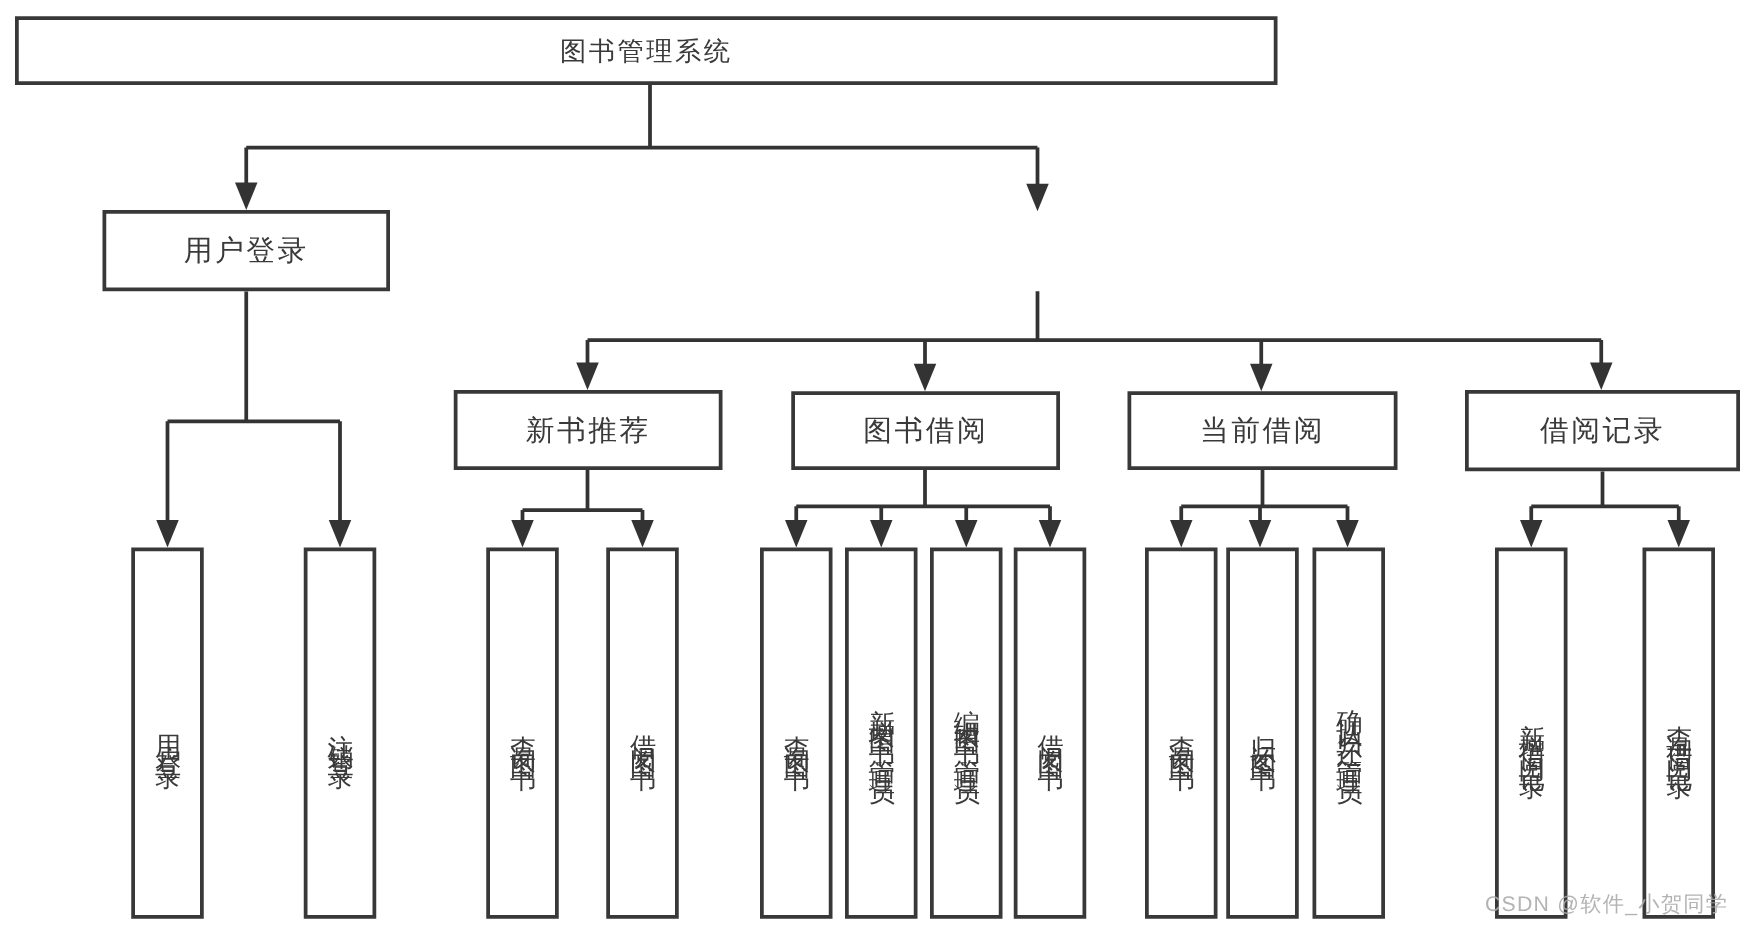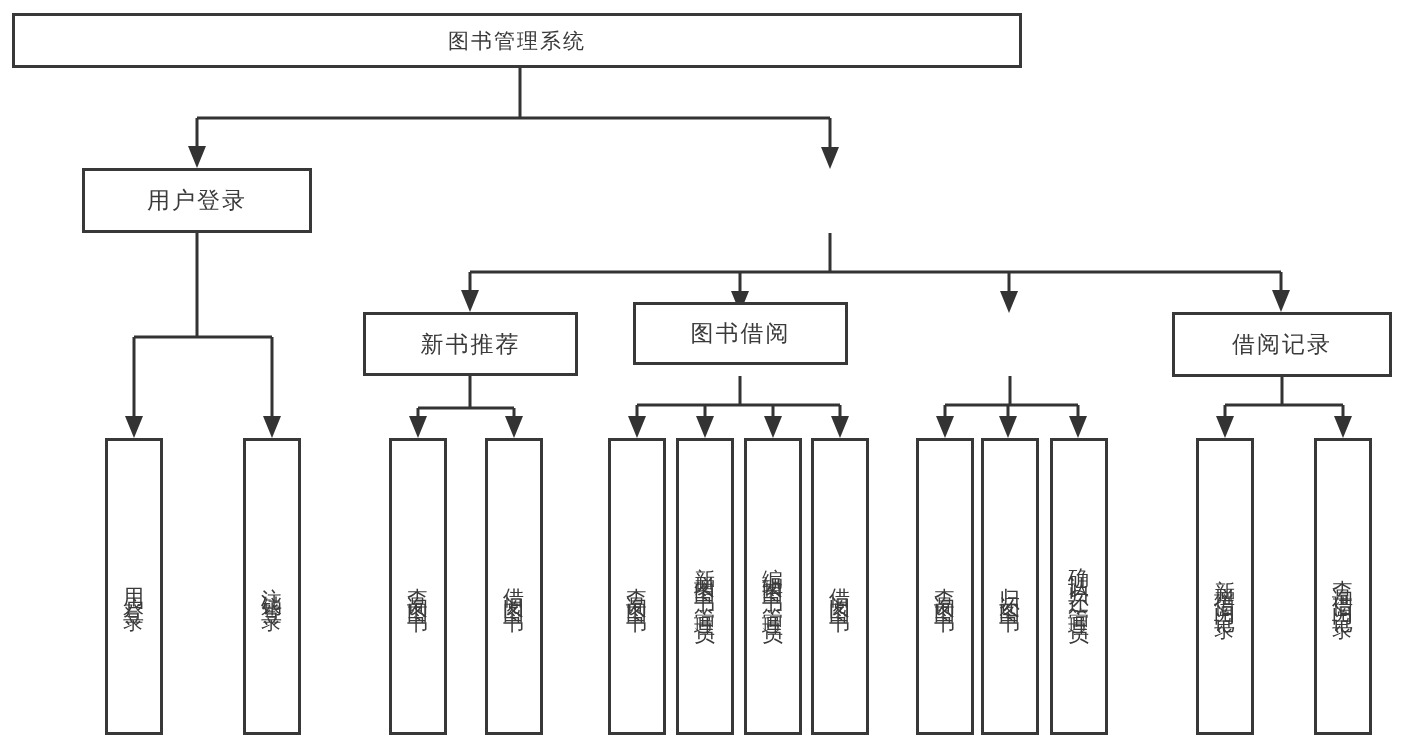--- a/index.html
+++ b/index.html
@@ -73,22 +73,25 @@
     <span>图书管理系统</span>
   </div>
 
   <div class="node h" style="left:82px;top:168px;width:230px;height:65px;">
     <span>用户登录</span>
   </div>
 
   <div class="node h" style="left:363px;top:312px;width:215px;height:64px;justify-content:center;">
     <span>新书推荐</span>
   </div>
-  <div class="node h" style="left:633px;top:302px;width:215px;height:63px;">
+  <div class="node h" style="left:633px;top:313px;width:215px;height:63px;">
     <span>图书借阅</span>
+  </div>
+  <div class="node h" style="left:902px;top:313px;width:216px;height:63px;">
+    <span>当前借阅</span>
   </div>
   <div class="node h" style="left:1172px;top:312px;width:220px;height:65px;">
     <span>借阅记录</span>
   </div>
 
   <div class="node v" style="left:105px;">
     <span>用户登录</span>
   </div>
   <div class="node v" style="left:243px;">
     <span>注销登录</span>
@@ -124,13 +127,14 @@
     <span>确认归还（管理员）</span>
   </div>
 
   <div class="node v" style="left:1196px;">
     <span>新增借阅记录</span>
   </div>
   <div class="node v" style="left:1314px;">
     <span>查询借阅记录</span>
   </div>
 
+  <div id="watermark">CSDN @软件_小贺同学</div>
 </div>
 
 </body></html>

